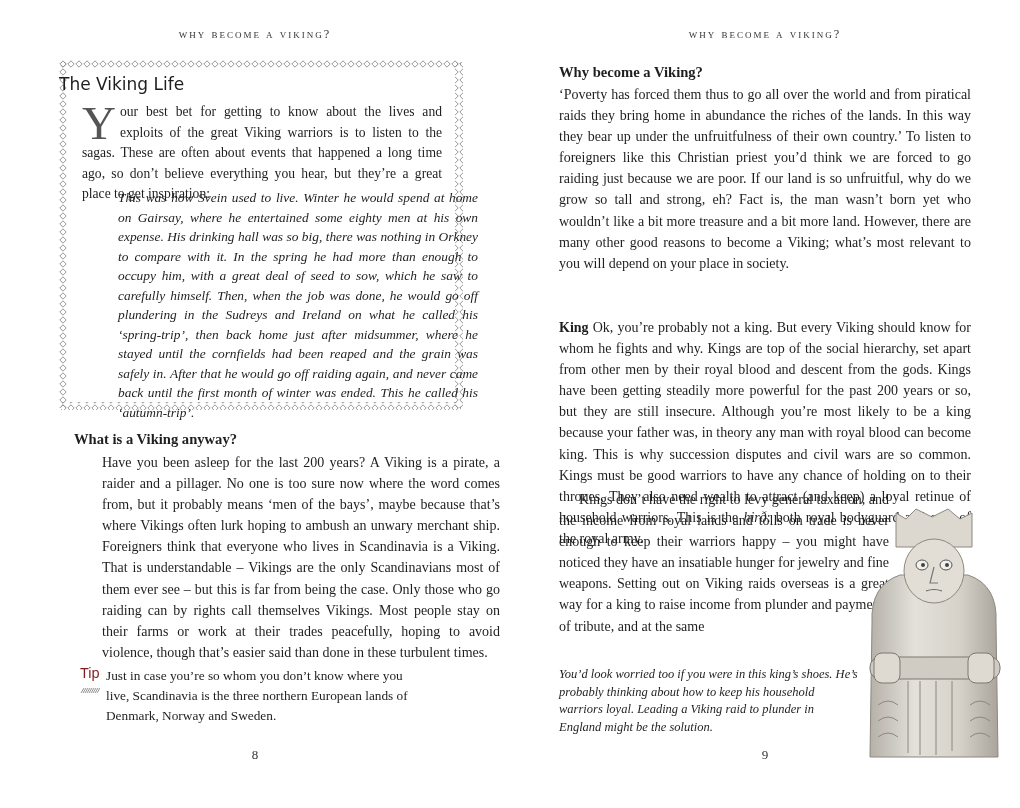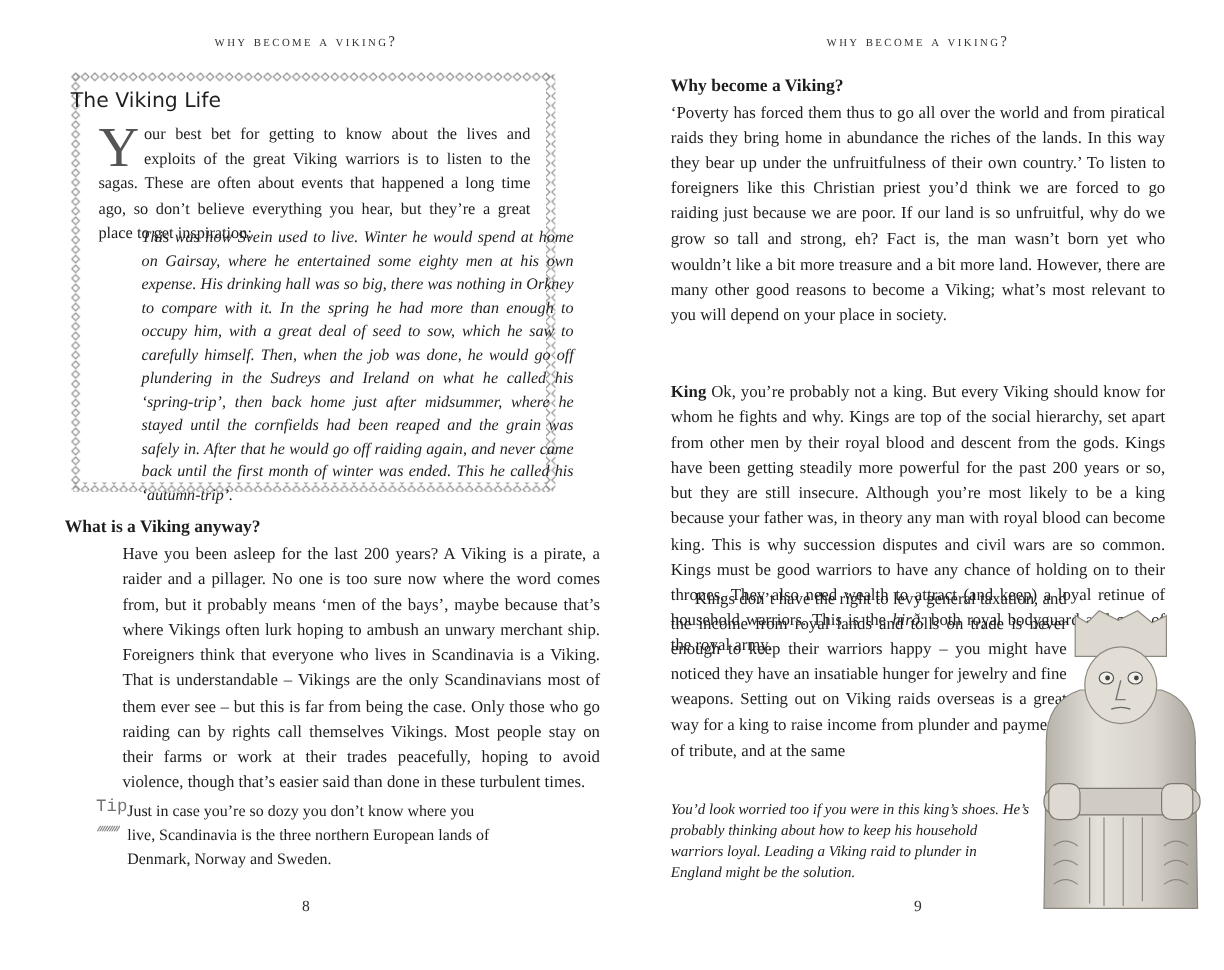--- a/index.html
+++ b/index.html
@@ -17,24 +17,24 @@
   .sidebar-box svg.border { position: absolute; left: 0; top: 0; }
   .sidebar-title { position: absolute; top: 14px; left: 0; width: 100%; text-align: left;
     font-family: "DejaVu Sans", "Liberation Sans", sans-serif; font-size: 17px; color: #1e1e1e; }
   .sidebar-intro { position: absolute; top: 42px; left: 23px; width: 360px; font-size: 13.6px; line-height: 20.5px; text-align: justify; }
   .dropcap { float: left; font-size: 47px; line-height: 36px; color: #555; margin: 3px 4px 0 0; font-family: "Liberation Serif", serif; }
   .sidebar-quote { position: absolute; top: 128px; left: 23px; width: 360px; font-size: 13.4px; line-height: 19.5px;
     font-style: italic; text-align: justify; margin-left: 36px; }
 
   .h2 { position: absolute; font-weight: bold; font-size: 14.6px; }
   .body-text { position: absolute; font-size: 14px; line-height: 21.1px; text-align: justify; }
-  .left .h2 { left: 54px; top: 431px; }
+  .left .h2 { left: 74px; top: 431px; }
   .left .body-text { left: 62px; top: 452px; width: 398px; margin-left: 40px; }
   .tip { position: absolute; left: 80px; top: 665px; width: 330px; }
-  .tip-label { position: absolute; left: 0; top: 0; font-family: Liberation Mono, monospace; font-size: 14.5px; color: #737373; text-align: right; }
+  .tip-label { position: absolute; left: 0; top: 0; font-family: Liberation Sans, sans-serif; font-size: 14.5px; color: #7f1d1d; text-align: right; }
   .tip-icon { position: absolute; left: 0; top: 23px; }
   .tip-text { position: absolute; left: 26px; top: 1px; width: 310px; font-size: 13.3px; line-height: 20px; }
 
   .right .h2 { left: 49px; top: 64px; }
   .right .body1 { left: 49px; top: 84px; width: 412px; }
   .right .body2 { left: 49px; top: 276px; width: 412px; margin-top: 41px; }
   .right .body3 { left: 49px; top: 489px; width: 330px; text-indent: 20px; }
   .king-lead { font-weight: bold; }
   .caption { position: absolute; left: 49px; top: 654px; width: 300px; font-style: italic; font-size: 12.5px; line-height: 17.5px; margin-top: 12px; }
   .figure { position: absolute; left: 350px; top: 505px; width: 148px; height: 262px; }
@@ -76,21 +76,21 @@
           <line x1="3" y1="5" x2="6" y2="0"></line>
           <line x1="5" y1="5" x2="8" y2="0"></line>
         <line x1="7" y1="5" x2="10" y2="0"></line>
           <line x1="9" y1="5" x2="12" y2="0"></line>
           <line x1="11" y1="5" x2="14" y2="0"></line>
         <line x1="13" y1="5" x2="16" y2="0"></line>
           <line x1="15" y1="5" x2="18" y2="0"></line>
           <line x1="17" y1="5" x2="20" y2="0"></line>
       </g>
     </svg>
-    <div class="tip-text">Just in case you’re so dozy you don’t know where you live, Scandinavia is the three northern European lands of Denmark, Norway and Sweden.</div>
+    <div class="tip-text">Just in case you’re so whom you don’t know where you live, Scandinavia is the three northern European lands of Denmark, Norway and Sweden.</div>
   </div>
 
   <div class="folio">8</div>
 </div>
 
 <div class="page right">
   <div class="running-head">why become a viking?</div>
 
   <div class="h2">Why become a Viking?</div>
   <div class="body-text body1">‘Poverty has forced them thus to go all over the world and from piratical raids they bring home in abundance the riches of the lands. In this way they bear up under the unfruitfulness of their own country.’ To listen to foreigners like this Christian priest you’d think we are forced to go raiding just because we are poor. If our land is so unfruitful, why do we grow so tall and strong, eh? Fact is, the man wasn’t born yet who wouldn’t like a bit more treasure and a bit more land. However, there are many other good reasons to become a Viking; what’s most relevant to you will depend on your place in society.</div>

